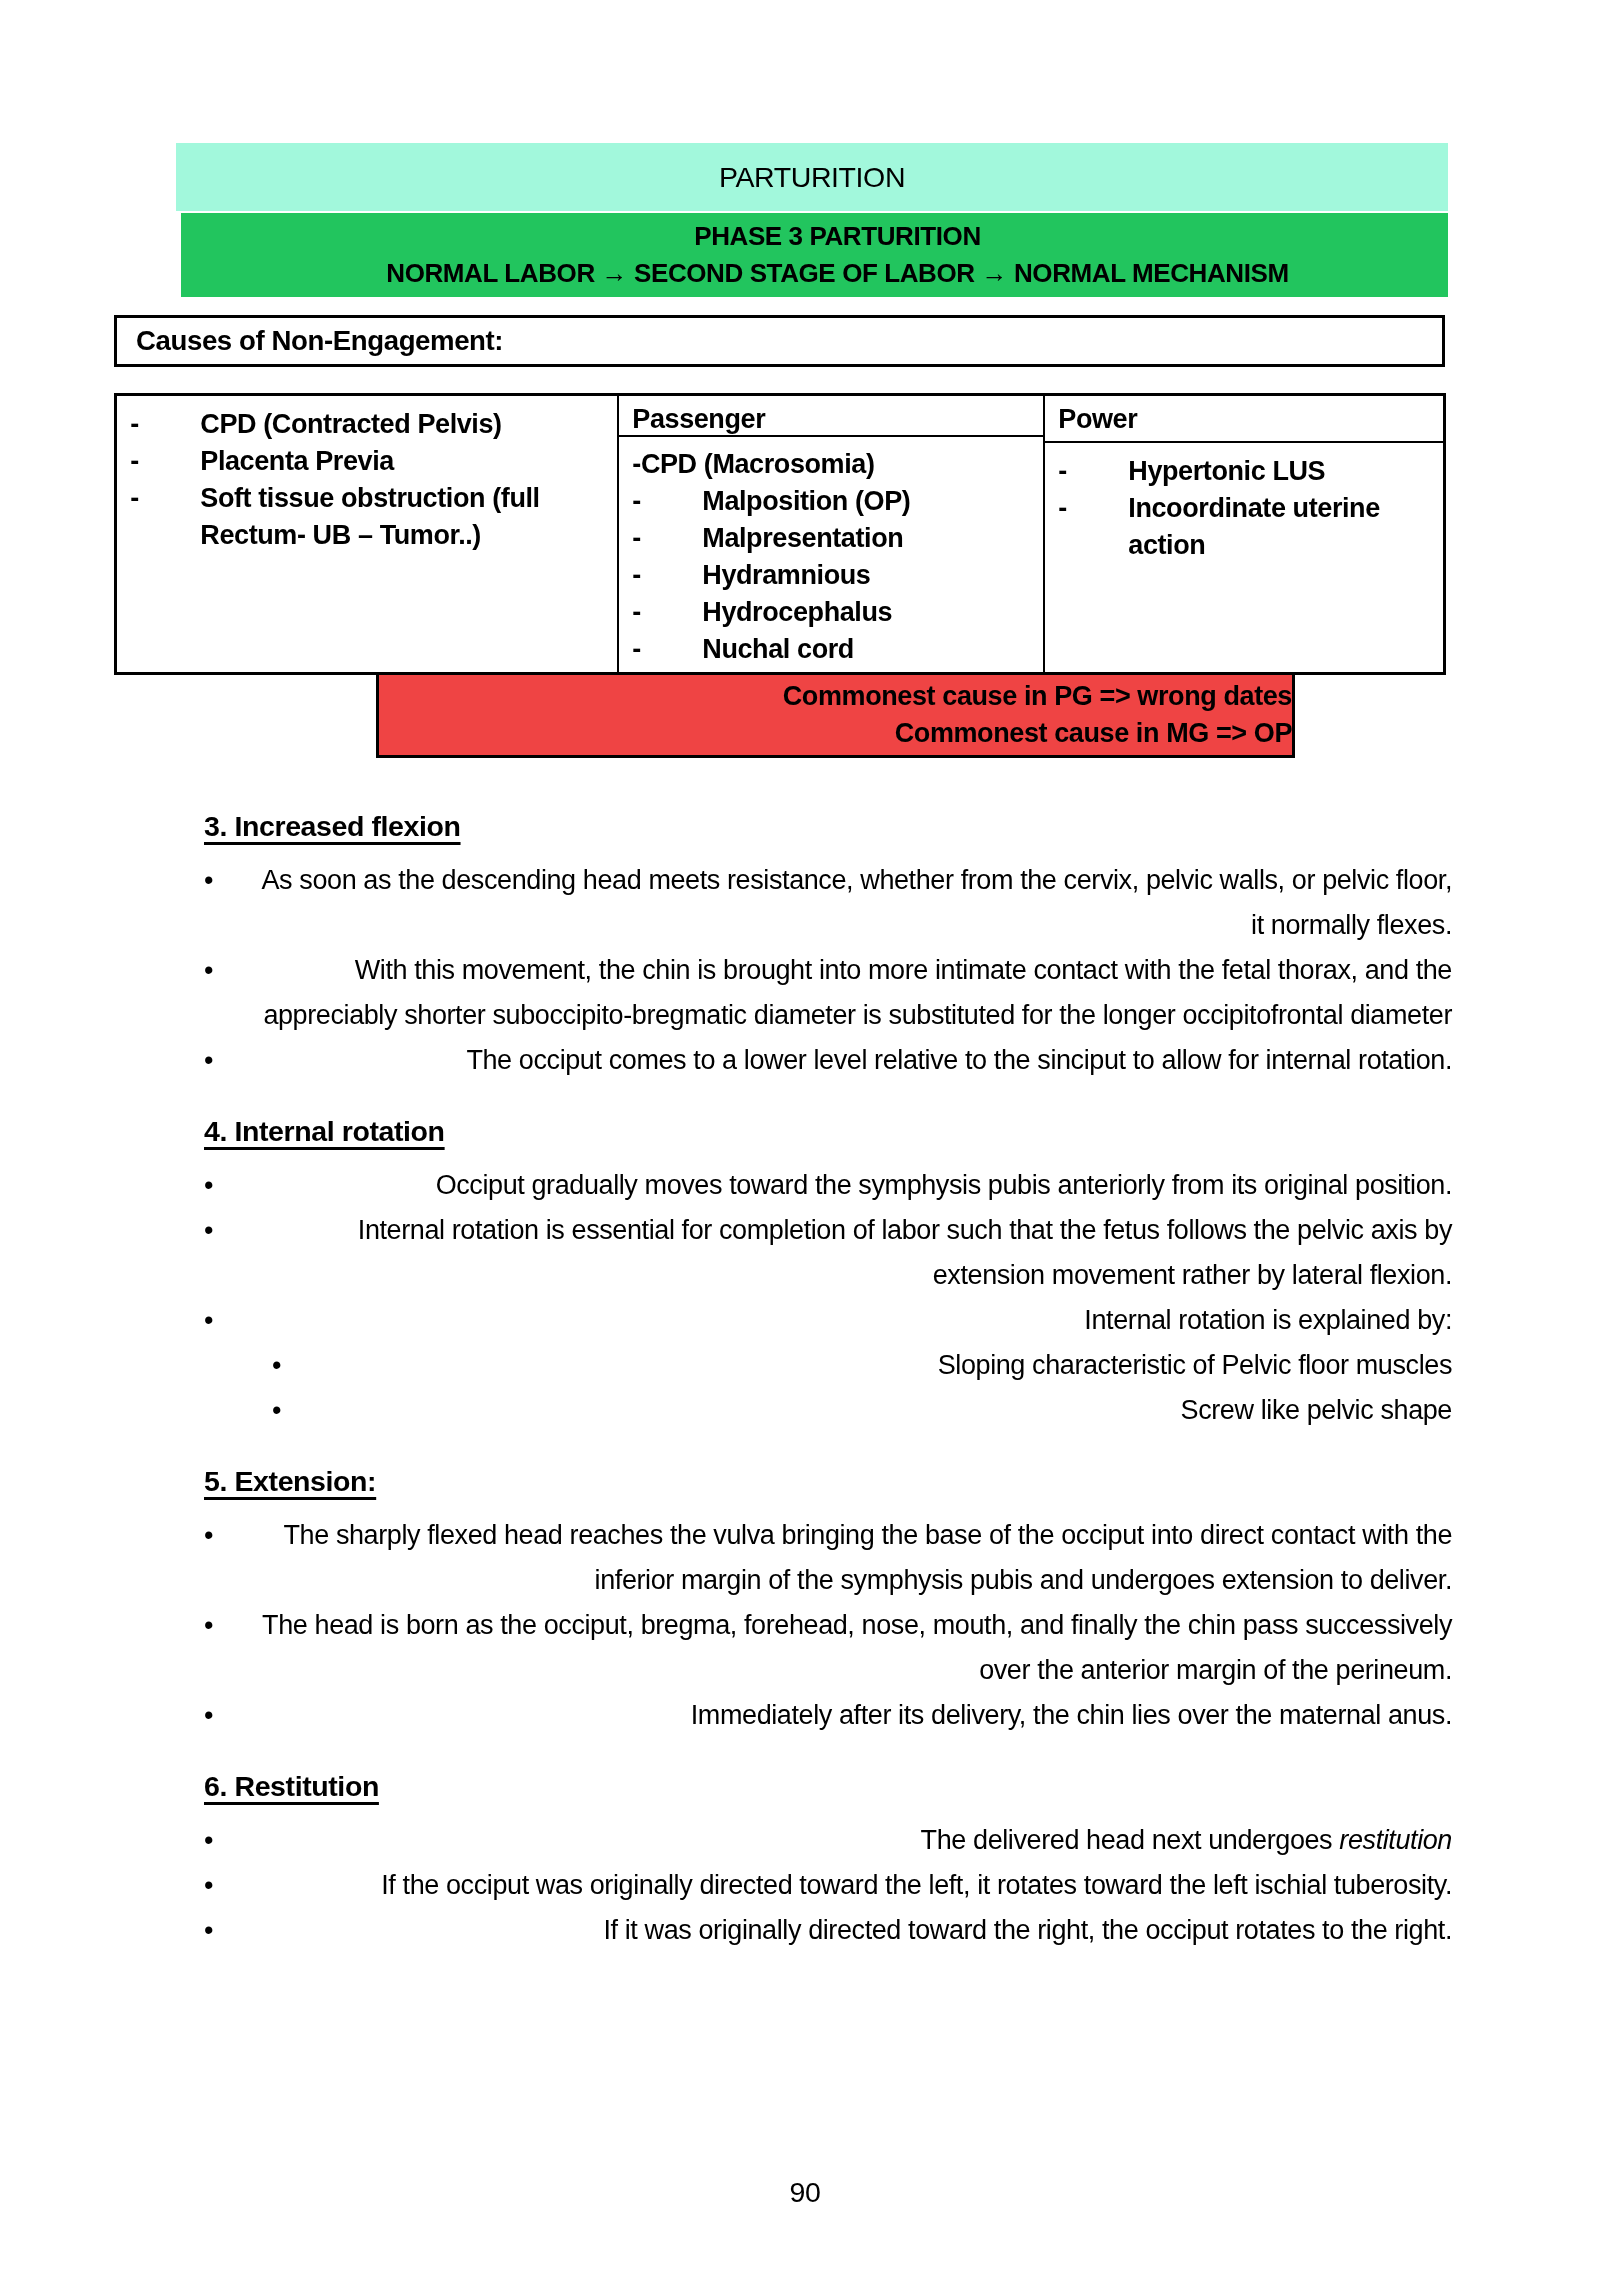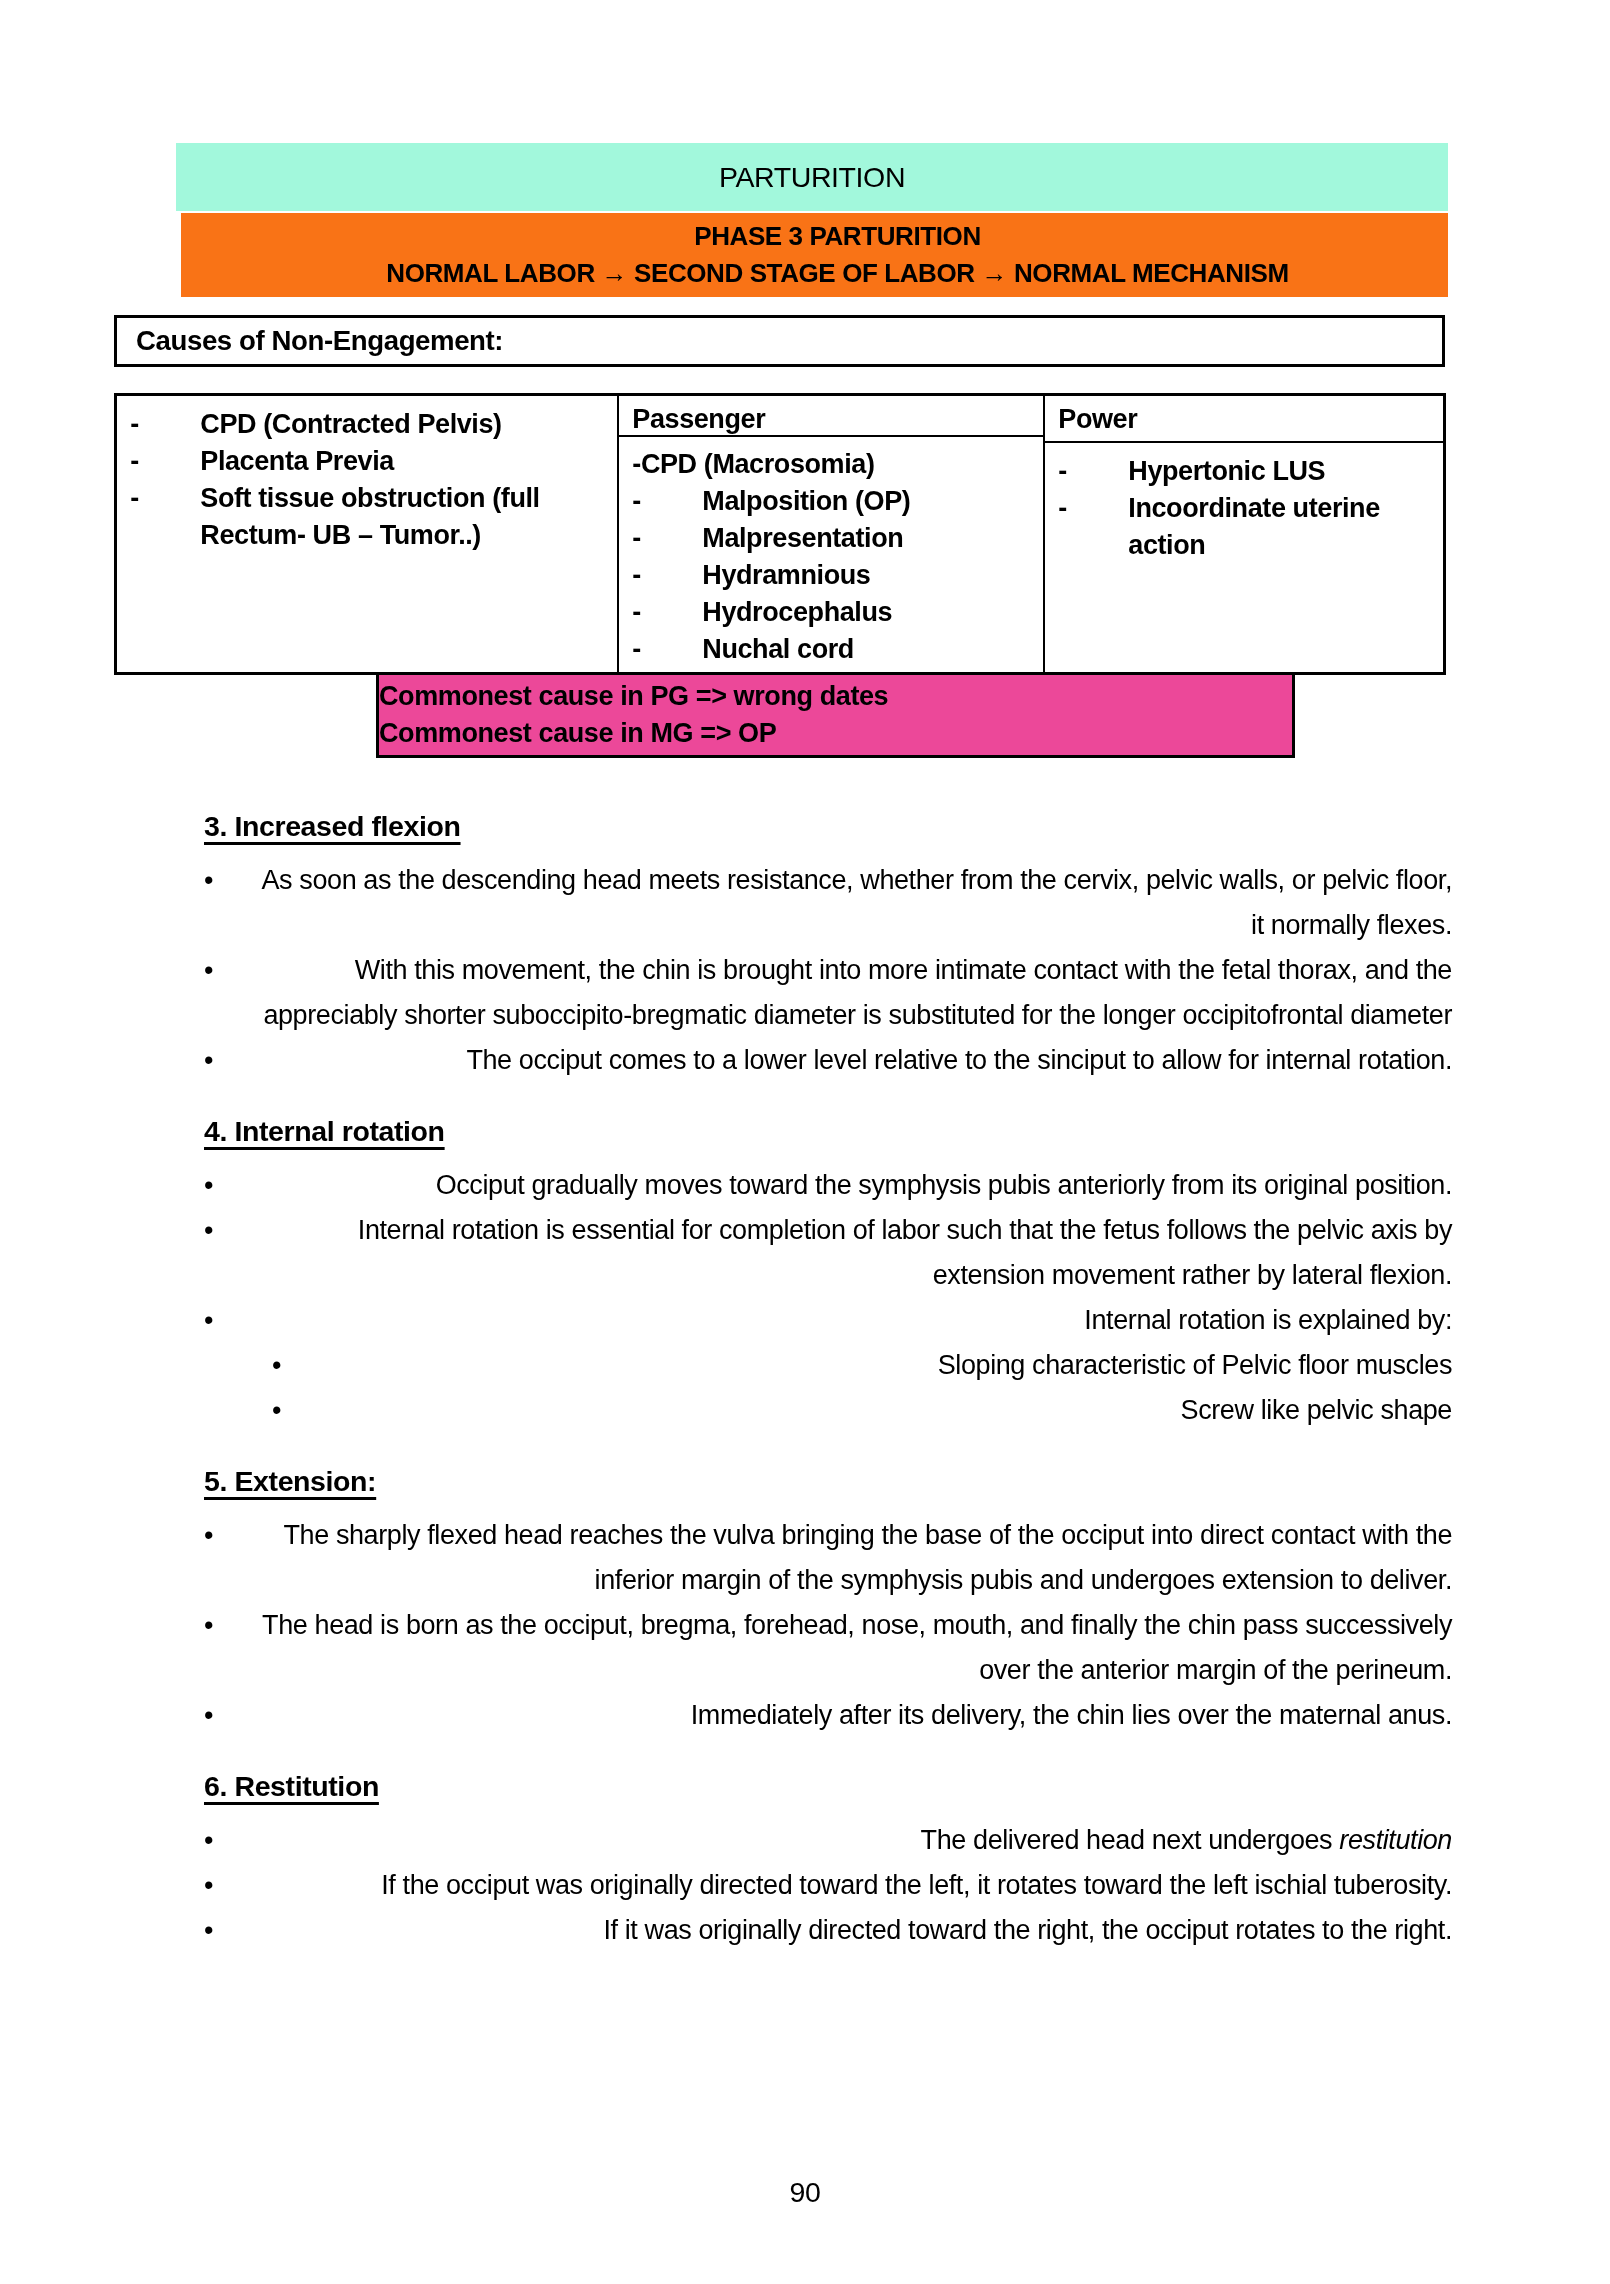--- a/index.html
+++ b/index.html
@@ -51,22 +51,22 @@
     font-weight:bold; font-size:27px;
   }
   .pcol-body { padding:9.5px 7.6px 5.7px 13.3px; font-weight:bold; font-size:27px; line-height:37px; }
   .titem { display:flex; }
   .tdash { width:70px; flex:0 0 70px; }
   .tinline {  }
 
   
   .note-box {
     position:absolute; left:376px; top:672px; width:919px; height:86px;
-    border:3.8px solid #000; background:#ec4899;
-    display:flex; flex-direction:column; align-items:flex-start; justify-content:center;
+    border:3.8px solid #000; background:#ef4444;
+    display:flex; flex-direction:column; align-items:flex-end; justify-content:center;
     font-weight:bold; font-size:27px; line-height:37px; text-align:center;
   }
 
   
   .sections { position:absolute; left:204px; top:810px; width:1248px; }
   .section { margin-bottom:32px; }
   .section-heading {
     font-weight:bold; font-size:28.5px;
     text-decoration:underline;
     text-decoration-thickness:2.9px;
@@ -86,21 +86,21 @@
     text-align:center; font-size:28.5px;
   }
 </style>
 </head>
 <body>
 
 <div class="banner-title" style="background: rgb(162, 248, 220);">
   <span>PARTURITION</span>
 </div>
 
-<div class="banner-phase" style="background: #f97316; padding-left: 46px;">
+<div class="banner-phase" style="background: #22c55e; padding-left: 46px;">
   <span>PHASE 3 PARTURITION</span>
   <span>NORMAL LABOR → SECOND STAGE OF LABOR → NORMAL MECHANISM</span>
 </div>
 
 <div class="causes-box">
   <span>Causes of Non-Engagement:</span>
 </div>
 
 <div class="ptable" id="causes-table">
     <div class="pcol pcol-passage">

